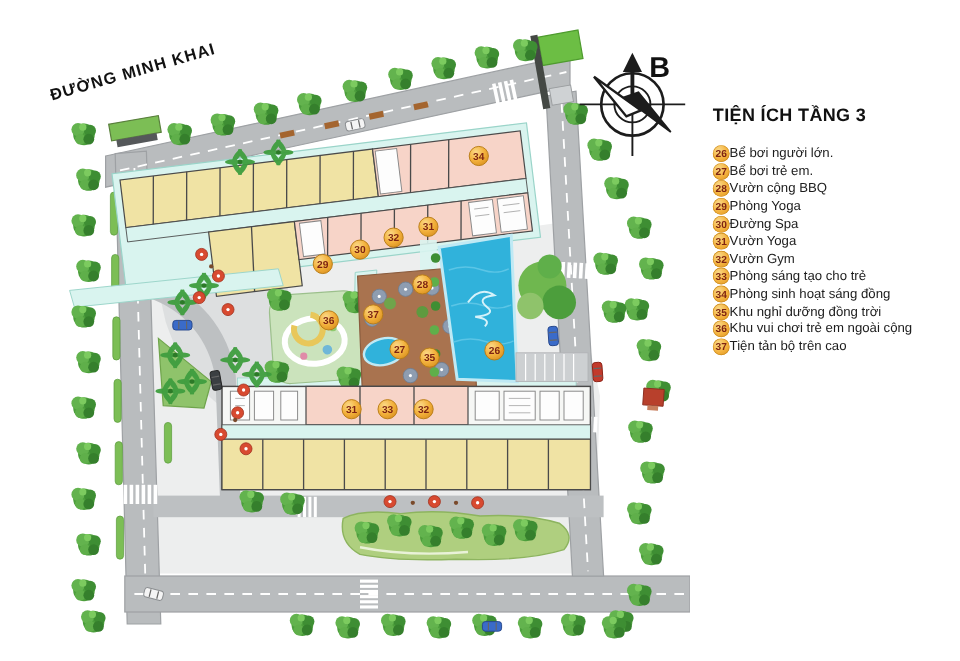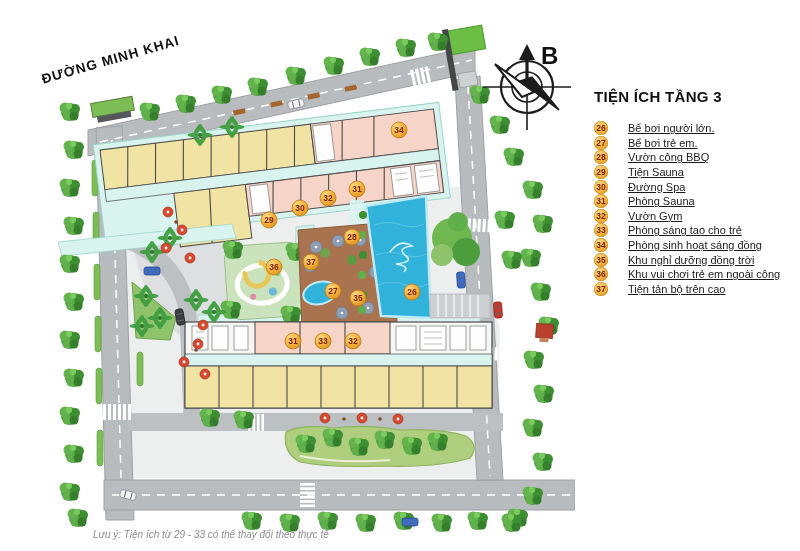--- a/index.html
+++ b/index.html
@@ -9,21 +9,21 @@
   #street-label{position:absolute;left:42px;top:72px;transform:rotate(-16deg);transform-origin:left center;
      font-weight:bold;font-size:13.5px;letter-spacing:1px;color:#111;white-space:nowrap;}
   
   #legend{position:absolute;left:594px;top:88px;width:212px;}
   #legend .title{font-weight:bold;font-size:15px;color:#111;letter-spacing:.3px;margin:0 0 16px 0;white-space:nowrap;}
   .lrow{display:flex;align-items:center;height:14.6px;margin-bottom:0;}
   .badge{flex:0 0 14px;width:14px;height:14px;border-radius:50%;
      background:radial-gradient(circle at 35% 30%, #fbd987 0%, #f3b13c 55%, #d9901f 100%);
      color:#7e2412;font-size:8.5px;font-weight:bold;display:flex;align-items:center;justify-content:center;
      box-shadow:0 0 0 .5px #c8891c inset;}
-  .lbl{margin-left:20px;font-size:11px;color:#1c1c1c;white-space:nowrap;text-decoration:underline;}
+  .lbl{margin-left:0;font-size:11px;color:#1c1c1c;white-space:nowrap;}
   #footnote{position:absolute;left:93px;top:529px;font-size:10px;font-style:italic;color:#8f8f8f;white-space:nowrap;}
   svg text{font-family:"Liberation Sans","DejaVu Sans",sans-serif;}
 </style>
 </head>
 <body>
 
 <div id="stage">
 
   <div id="plan-wrap">
   <svg width="575" height="551" viewBox="0 0 575 551">
@@ -508,31 +508,31 @@
     <span class="lbl">Bể bơi trẻ em.</span>
   </div>
 
   <div class="lrow">
     <span class="badge">28</span>
     <span class="lbl">Vườn cộng BBQ</span>
   </div>
 
   <div class="lrow">
     <span class="badge">29</span>
-    <span class="lbl">Tiện Sauna</span>
+    <span class="lbl">Phòng Yoga</span>
   </div>
 
   <div class="lrow">
     <span class="badge">30</span>
     <span class="lbl">Đường Spa</span>
   </div>
 
   <div class="lrow">
     <span class="badge">31</span>
-    <span class="lbl">Phòng Sauna</span>
+    <span class="lbl">Vườn Yoga</span>
   </div>
 
   <div class="lrow">
     <span class="badge">32</span>
     <span class="lbl">Vườn Gym</span>
   </div>
 
   <div class="lrow">
     <span class="badge">33</span>
     <span class="lbl">Phòng sáng tạo cho trẻ</span>
@@ -553,14 +553,13 @@
     <span class="lbl">Khu vui chơi trẻ em ngoài cộng</span>
   </div>
 
   <div class="lrow">
     <span class="badge">37</span>
     <span class="lbl">Tiện tản bộ trên cao</span>
   </div>
 </div>
   </div>
 
-  <div id="footnote">Lưu ý: Tiện ích từ 29 - 33 có thể thay đổi theo thực tế</div>
 </div>
 
 </body></html>

